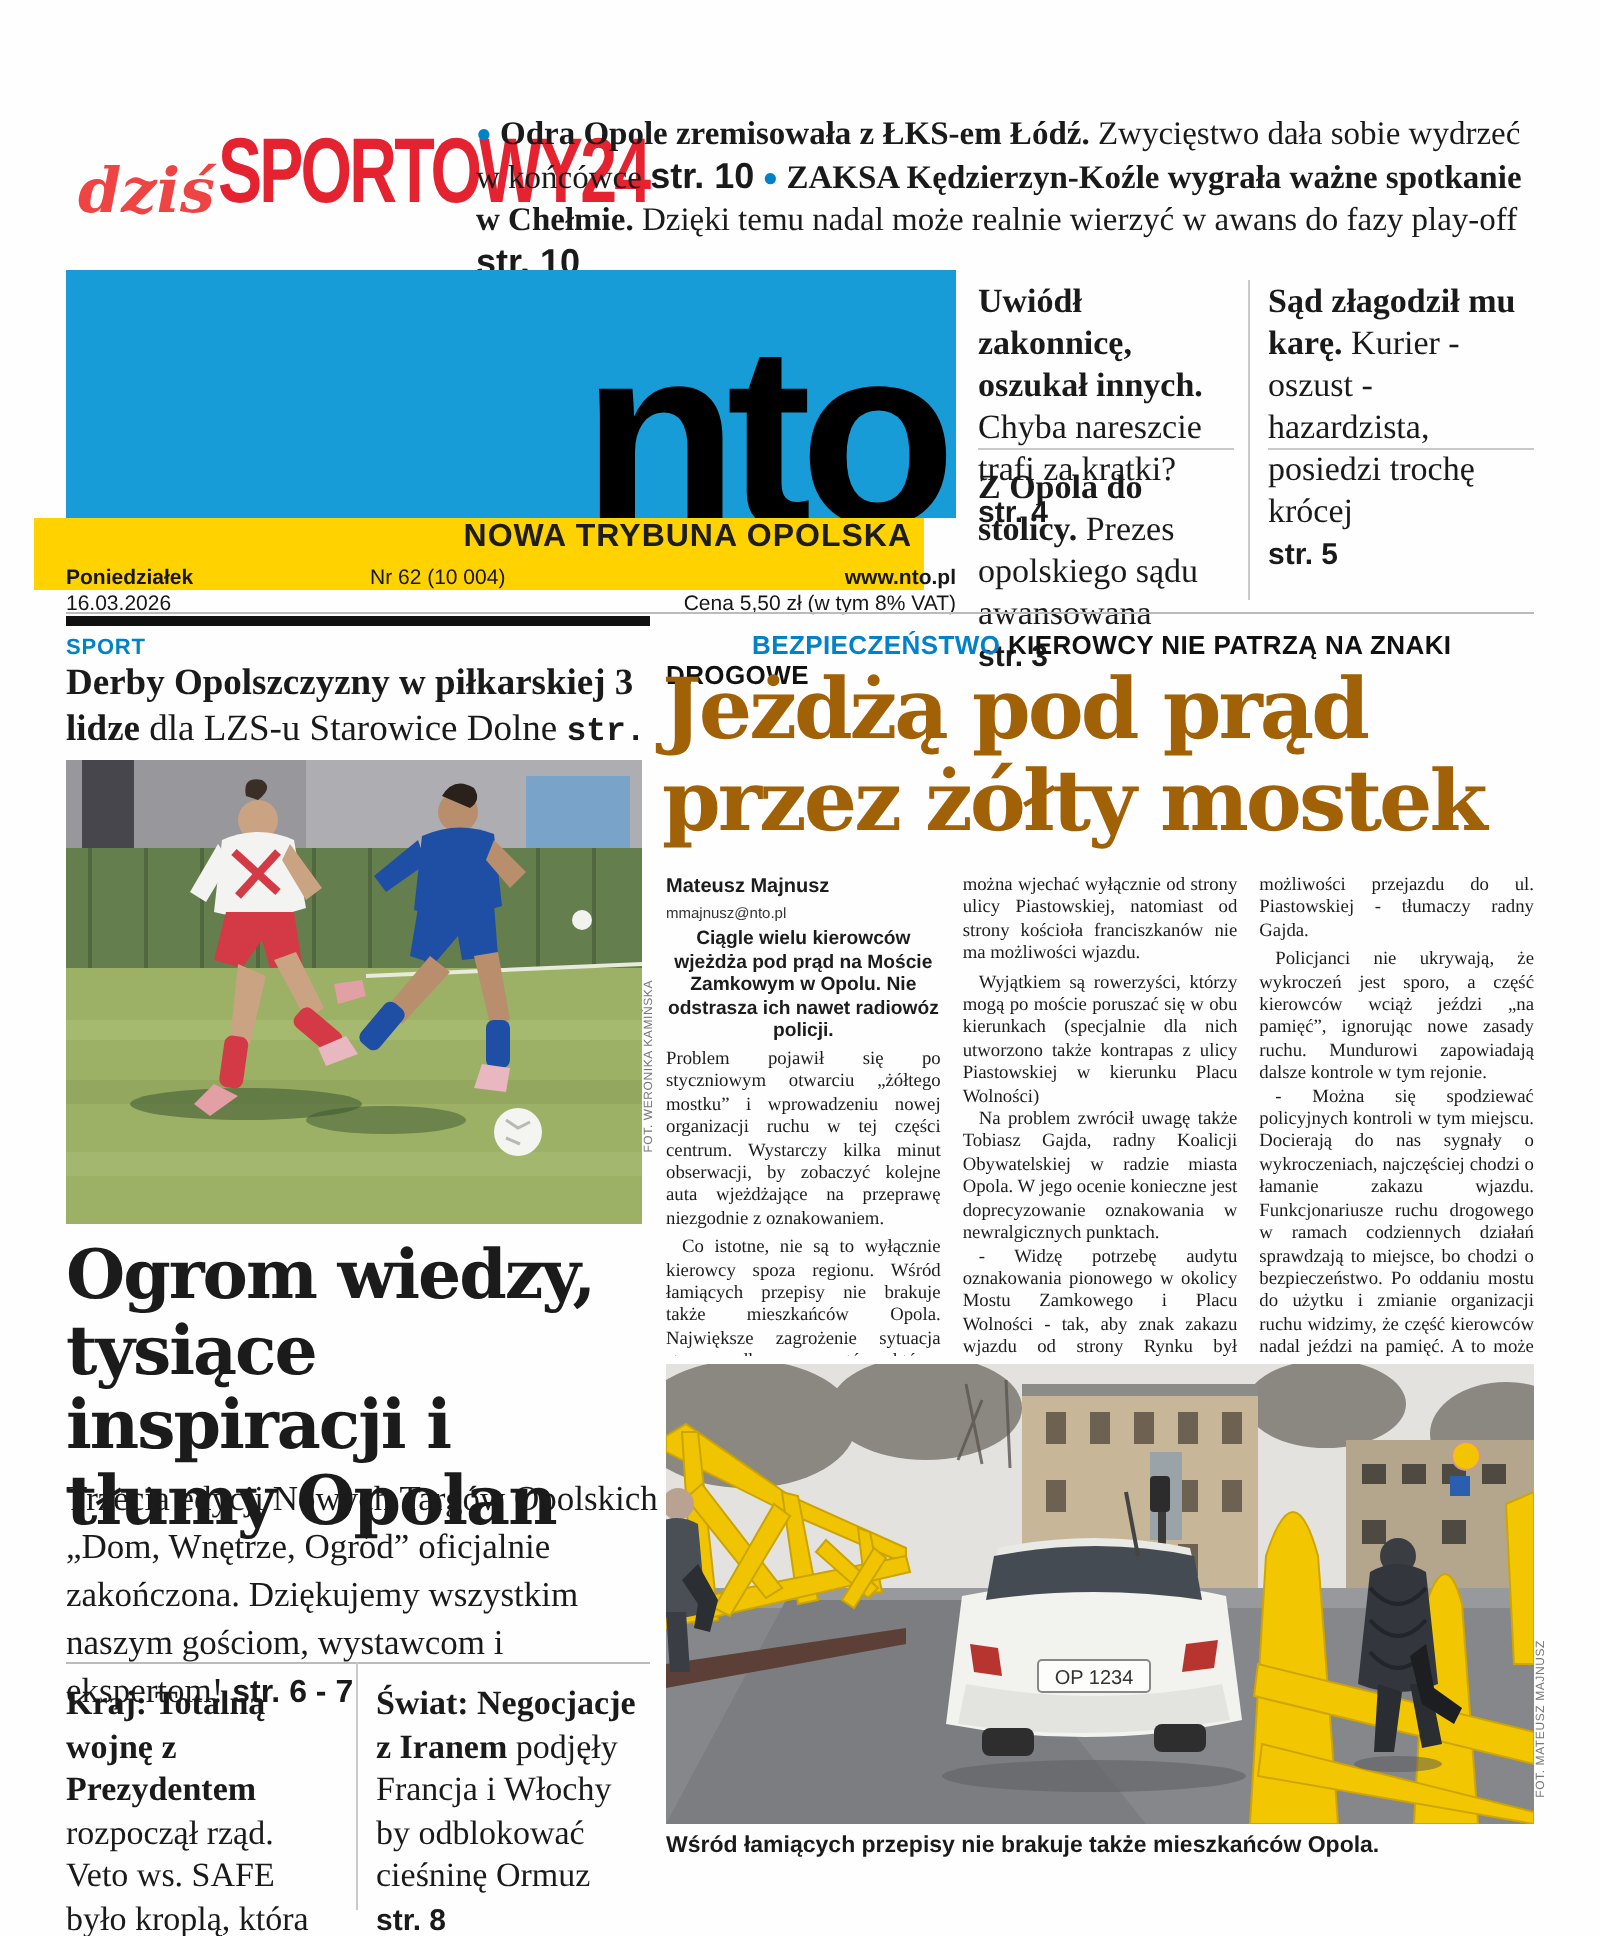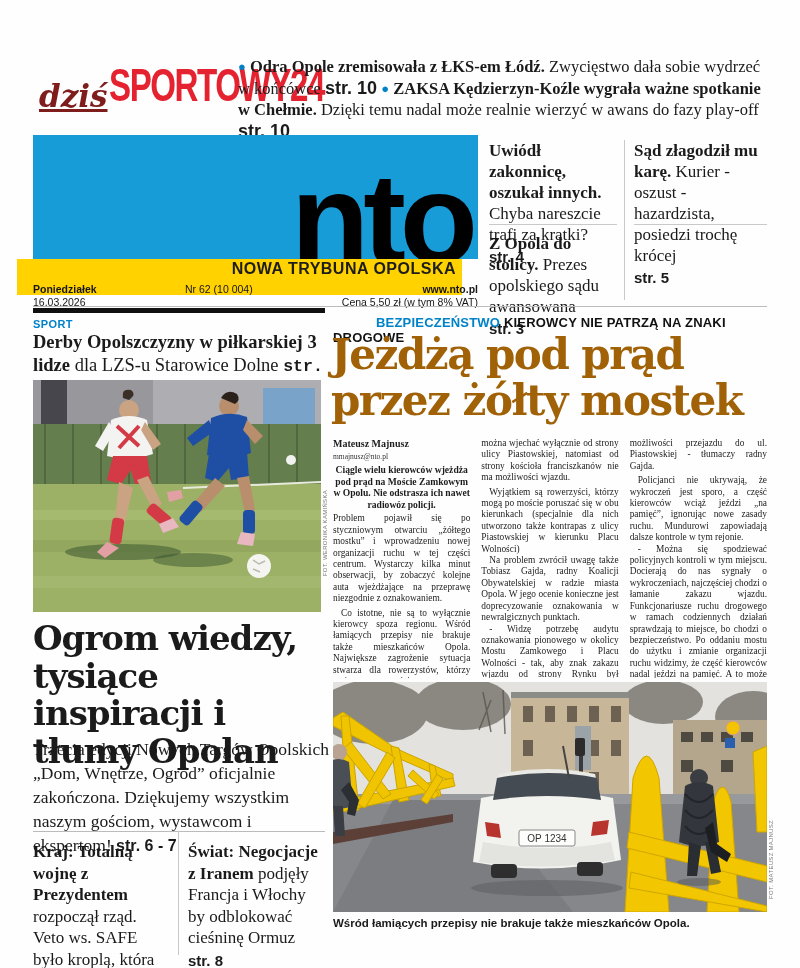--- a/index.html
+++ b/index.html
@@ -1,20 +1,20 @@
 <!DOCTYPE html>
 <html><head>
 <meta charset="utf-8">
 <style>
   html,body{margin:0;padding:0;background:#e9e9e9;}
   .page{position:relative;width:800px;height:968px;background:#fefefe;margin:0 auto;overflow:hidden;
         font-family:"Liberation Sans",sans-serif;color:#161616;}
   
   .topbar{position:absolute;left:33px;top:56px;width:734px;height:72px;}
-  .dzis{position:absolute;left:6px;top:22px;font:italic 700 31px "DejaVu Serif",serif;color:#7f1d1d;text-decoration:underline;}
+  .dzis{position:absolute;left:6px;top:22px;font:italic 700 31px "DejaVu Serif",serif;color:#ef4444;}
   .sportowy{position:absolute;left:76px;top:2px;font:800 46px "Liberation Sans",sans-serif;
             color:#e52330;transform:scaleX(.72);transform-origin:left top;letter-spacing:-2px;}
   .topnews{position:absolute;left:205px;top:0;width:530px;font-family:"Liberation Serif",serif;
            font-size:16.5px;line-height:21.5px;color:#1a1a1a;}
   .topnews .b{font-weight:700;margin-top:12px;}
   .topnews .dot{color:#0082c9;font-size:13px;vertical-align:1px;}
   .topnews .pg{font-weight:700;font-family:"Liberation Sans",sans-serif;font-size:18px;}
   
   .mast-blue{position:absolute;left:33px;top:135px;width:445px;height:124px;background:#189cd8;}
   .nto{position:absolute;right:6px;bottom:-24px;font:700 128px "Liberation Sans",sans-serif;
@@ -76,21 +76,21 @@
   .b2{left:188px;width:137px;}
   
   .kicker{position:absolute;left:333px;top:315px;width:434px;font-size:13px;letter-spacing:.2px;}
   .kicker .sec{font-weight:700;color:#0082c9;margin-left:43px;}
   .kicker .rest{color:#111;font-weight:bold;}
   .mainhead{position:absolute;left:331px;top:332px;width:440px;font:700 42px "DejaVu Serif",serif;
             line-height:46px;letter-spacing:-1.5px;color:#a16207;}
   .acols{position:absolute;left:333px;top:438px;width:434px;height:240px;display:flex;gap:11px;overflow:hidden;}
   .acol{flex:1;font-family:"Liberation Serif",serif;font-size:9.4px;line-height:11.4px;
         text-align:justify;color:#1c1c1c;}
-  .acol p{margin:0 0 3px 0;font-family:Liberation Serif, serif;}
+  .acol p{margin:0 0 3px 0;}
   .acol p.ind{text-indent:8px;margin-bottom:0;}
   .byline{font:700 10px "Liberation Sans",sans-serif;margin-bottom:0;}
   .bmail{font:400 7.5px "Liberation Sans",sans-serif;margin-bottom:10px;color:#333;}
   .lead{font:700 9.6px "Liberation Sans",sans-serif;line-height:11.6px;margin-bottom:10px;text-align:center;}
   .photo2{position:absolute;left:333px;top:682px;width:434px;height:230px;overflow:hidden;}
   .credit2{left:768px;top:820px;}
   .caption{position:absolute;left:333px;top:917px;width:434px;font:700 11.5px "Liberation Sans",sans-serif;color:#1a1a1a;}
 </style>
 </head>
 <body>

